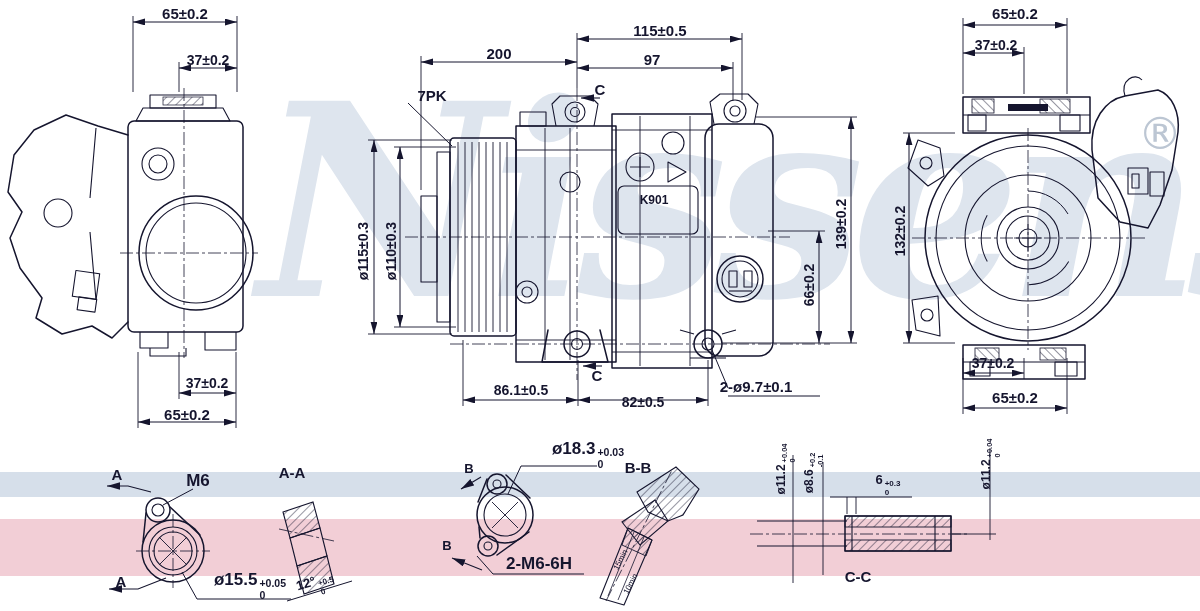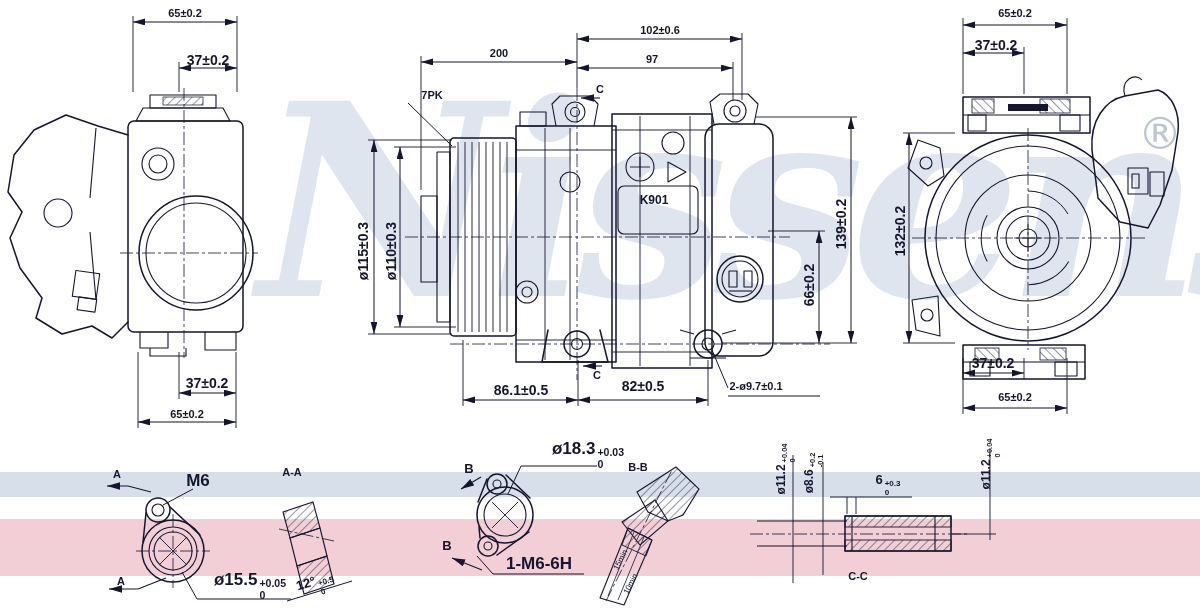--- a/index.html
+++ b/index.html
@@ -20,21 +20,21 @@
   svg .lead{stroke:#15152e;stroke-width:1;fill:none;}
   svg .lead-a{stroke:#15152e;stroke-width:1.1;fill:none;marker-end:url(#ar);}
   svg .cl{stroke:#15152e;stroke-width:0.8;fill:none;stroke-dasharray:13 3 3 3;}
   svg .hat{fill:url(#h1);stroke:#15152e;stroke-width:1.1;}
   svg .hat2{fill:url(#h2);stroke:#15152e;stroke-width:1.1;}
   
   .lbl{position:absolute;white-space:nowrap;font-weight:700;font-size:14px;
        transform:translate(-50%,-50%);line-height:1;}
   .rot{transform:translate(-50%,-50%) rotate(-90deg);}
   .s17{font-size:17px;}
-  .s15{font-size:11px;text-align:center;}
+  .s15{font-size:15px;text-align:center;}
   .s13{font-size:13px;}
   .s12{font-size:12px;}
   .s8{font-size:8px;font-weight:400;}
   .tiny-rot{transform:translate(-50%,-50%) rotate(-62deg);}
   .a12{transform:translate(-50%,-50%) rotate(-17deg);}
   .stk{display:inline-flex;flex-direction:column;vertical-align:-2px;
        font-size:0.62em;line-height:1.12;margin-left:2px;font-weight:700;}
   .stk i{font-style:normal;}
 </style>
 </head>
@@ -289,28 +289,28 @@
     </g>
   </svg>
 
   <div class="lbl s15" style="left:185px;top:13px">65±0.2</div>
   <div class="lbl" style="left:208px;top:60px">37±0.2</div>
   <div class="lbl" style="left:207px;top:383px">37±0.2</div>
   <div class="lbl s15" style="left:187px;top:414px">65±0.2</div>
 
   <div class="lbl s15" style="left:432px;top:95px">7PK</div>
   <div class="lbl s15" style="left:499px;top:53px">200</div>
-  <div class="lbl s15" style="left:660px;top:30px">102±0.6</div>
+  <div class="lbl s15" style="left:660px;top:30px">115±0.5</div>
   <div class="lbl s15" style="left:652px;top:59px">97</div>
   <div class="lbl rot" style="left:363px;top:251px">ø115±0.3</div>
   <div class="lbl rot" style="left:391px;top:251px">ø110±0.3</div>
   <div class="lbl rot" style="left:841px;top:224px">139±0.2</div>
   <div class="lbl rot" style="left:809px;top:285px">66±0.2</div>
   <div class="lbl" style="left:521px;top:390px">86.1±0.5</div>
-  <div class="lbl" style="left:643px;top:386px">82±0.5</div>
+  <div class="lbl" style="left:643px;top:402px">82±0.5</div>
   <div class="lbl s15" style="left:756px;top:386px">2-ø9.7±0.1</div>
   <div class="lbl s12" style="left:654px;top:200px">K901</div>
   <div class="lbl s15" style="left:600px;top:89px">C</div>
   <div class="lbl s15" style="left:597px;top:375px">C</div>
 
   <div class="lbl s15" style="left:1015px;top:13px">65±0.2</div>
   <div class="lbl" style="left:996px;top:45px">37±0.2</div>
   <div class="lbl rot" style="left:900px;top:231px">132±0.2</div>
   <div class="lbl" style="left:993px;top:363px">37±0.2</div>
   <div class="lbl s15" style="left:1015px;top:397px">65±0.2</div>
@@ -333,21 +333,21 @@
   </div>
 
   <div class="lbl s13" style="left:469px;top:468px">B</div>
   <div class="lbl s13" style="left:447px;top:545px">B</div>
   <div class="lbl s17" style="left:588px;top:455px">
     <span>ø18.3</span><span class="stk">
         <i>+0.03</i>
         <i>0</i>
       </span>
   </div>
-  <div class="lbl s17" style="left:539px;top:563px">1-M6-6H</div>
+  <div class="lbl s17" style="left:539px;top:563px">2-M6-6H</div>
   <div class="lbl s15" style="left:638px;top:467px">B-B</div>
   <div class="lbl s8 tiny-rot" style="left:621px;top:560px">15min</div>
   <div class="lbl s8 tiny-rot" style="left:631px;top:584px">10min</div>
 
   <div class="lbl s12 rot" style="left:786px;top:469px">
     <span>ø11.2</span><span class="stk">
         <i>+0.04</i>
         <i>0</i>
       </span>
   </div>

